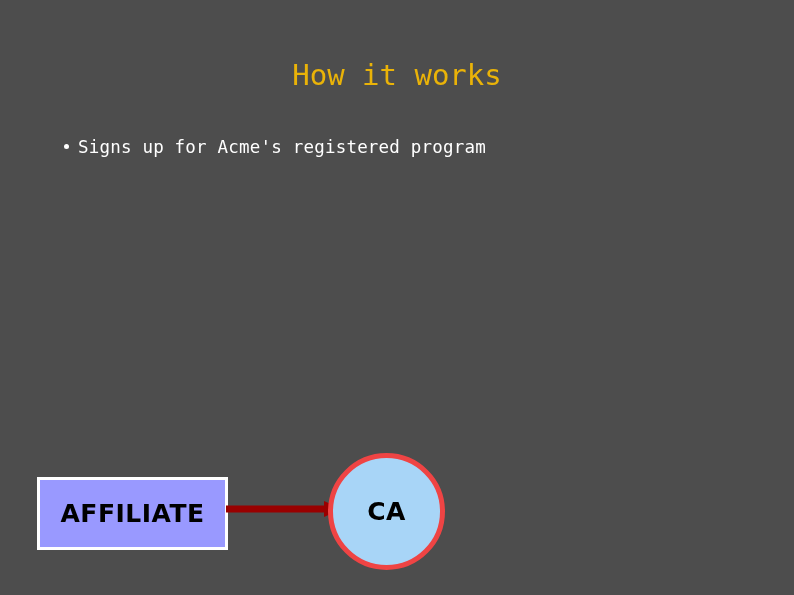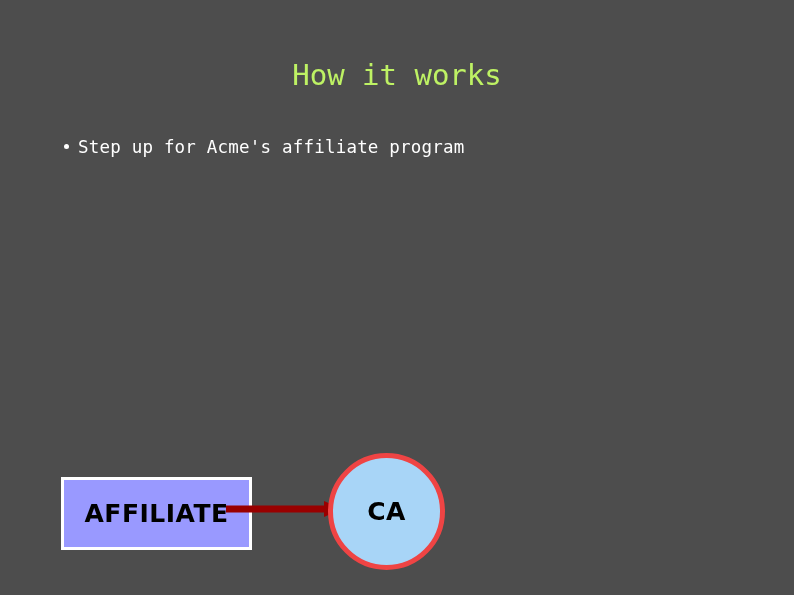--- a/index.html
+++ b/index.html
@@ -23,21 +23,21 @@
     background: #4d4d4d;
   }
 
   
   .slide-title {
     position: absolute;
     left: 0;
     top: 58px;
     width: 794px;
     text-align: center;
-    color: #bef264;
+    color: #eab308;
     font-family: "DejaVu Sans Mono", "Liberation Mono", monospace;
     font-size: 29px;
     line-height: 34px;
     letter-spacing: 0px;
     white-space: nowrap;
   }
 
   
   .body-list {
     position: absolute;
@@ -115,21 +115,20 @@
     top: 477px;
     width: 191px;
     height: 73px;
     box-sizing: border-box;
     background: #9999ff;
     border: 3px solid #ffffff;
     display: flex;
     align-items: center;
     justify-content: center;
     pointer-events: auto;
-    margin-left: 24px;
   }
   .node-affiliate .node-label {
     font-family: "DejaVu Sans", "Liberation Sans", sans-serif;
     font-weight: bold;
     font-size: 25px;
     color: #000000;
     letter-spacing: 0.5px;
     white-space: nowrap;
   }
 
@@ -174,21 +173,21 @@
   <div class="slide-title">How it works</div>
 
   <div class="body-list">
 
 
     <div class="sp-1"></div>
 
 
     <div class="bullet-row level1">
       <span class="marker"></span>
-      <span class="btext">Step up for Acme's affiliate program</span>
+      <span class="btext">Signs up for Acme's registered program</span>
     </div>
 
   </div>
 
   <div class="diagram">
 
     <div class="node-affiliate">
       <span class="node-label">AFFILIATE</span>
     </div>
 

